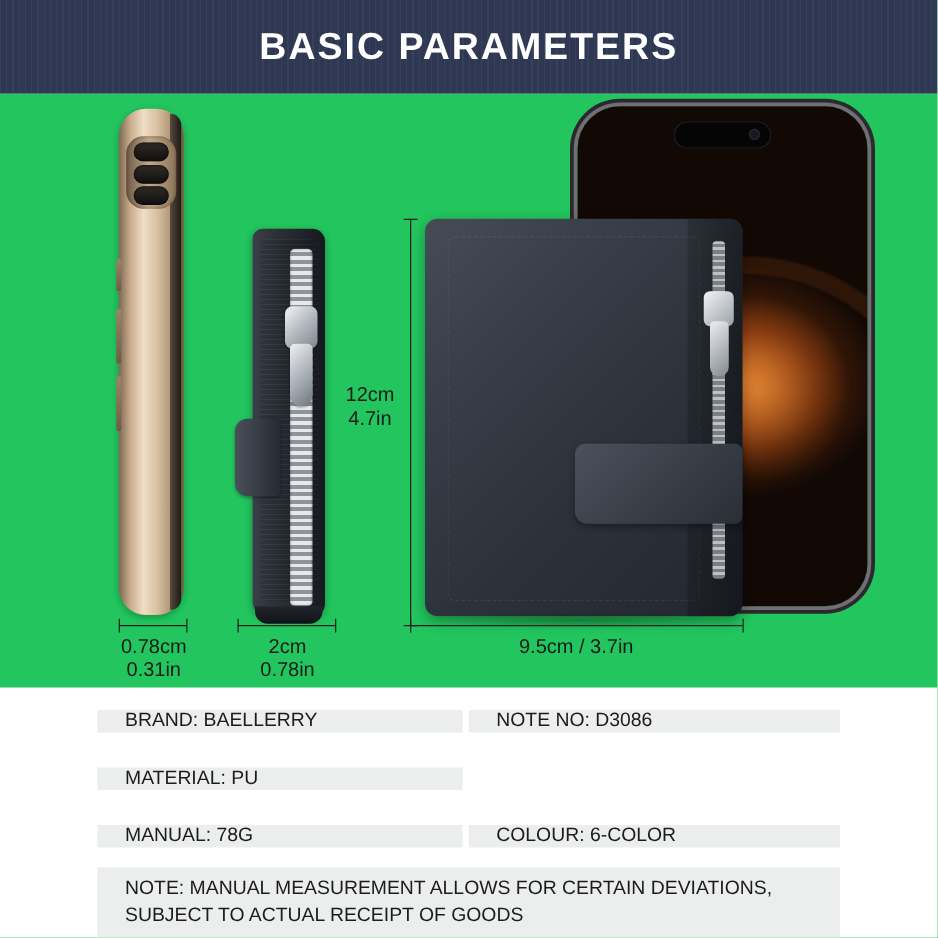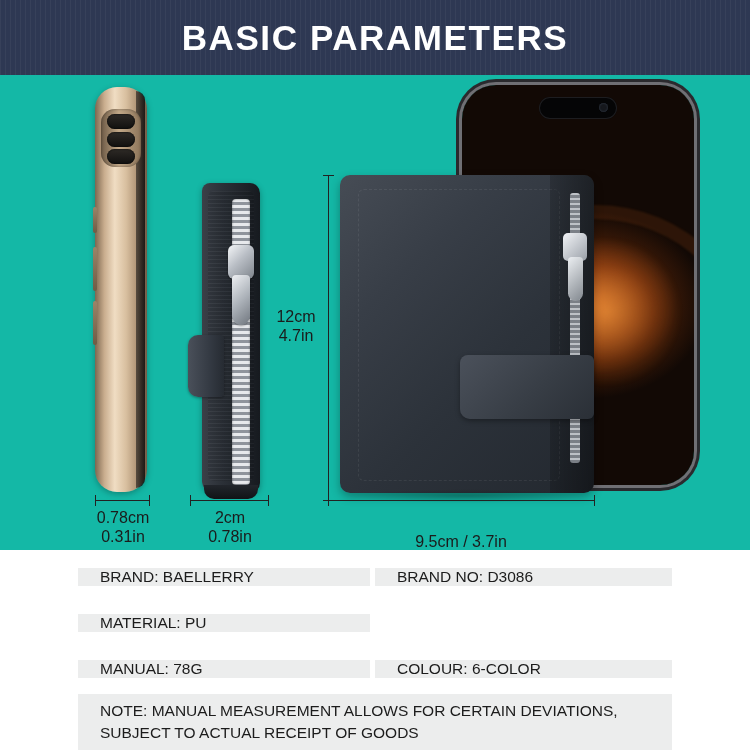--- a/index.html
+++ b/index.html
@@ -34,34 +34,34 @@
       rgba(255,255,255,0.045) 1px,
       rgba(0,0,0,0.0) 1px,
       rgba(0,0,0,0.0) 5px
     );
     display: flex;
     align-items: center;
     justify-content: center;
   }
   .header-title {
     color: #ffffff;
-    font-size: 35px;
+    font-size: 30px;
     letter-spacing: 1.6px;
     font-weight: bold;
     text-align: center;
   }
 
   
   .showcase {
     position: absolute;
     left: 0;
     top: 75px;
     width: 750px;
     height: 475px;
-    background: #14b8a6;
+    background: #22c55e;
     overflow: hidden;
   }
 
   
   .phone-bg {
     position: absolute;
     left: 462px;
     top: 10px;
     width: 232px;
     height: 400px;
@@ -463,41 +463,41 @@
 
     <div class="dim-line dim-v" style="left:328px; top:100px; height:325px;"></div>
     <div class="tick tick-h" style="left:323px; top:100px;"></div>
     <div class="tick tick-h" style="left:323px; top:425px;"></div>
     <div class="dim-label" style="left:268px; top:232px; width:56px;">12cm
 4.7in</div>
 
     <div class="dim-line dim-h" style="left:328px; top:425px; width:266px;"></div>
     <div class="tick tick-v" style="left:328px; top:420px;"></div>
     <div class="tick tick-v" style="left:594px; top:420px;"></div>
-    <div class="dim-label" style="left:371px; top:457px; width:180px;">9.5cm / 3.7in</div>
+    <div class="dim-label" style="left:371px; top:433px; width:180px;">9.5cm / 3.7in</div>
 
     <div class="dim-line dim-h" style="left:95px; top:425px; width:54px;"></div>
     <div class="tick tick-v" style="left:95px; top:420px;"></div>
     <div class="tick tick-v" style="left:149px; top:420px;"></div>
     <div class="dim-label" style="left:77px; top:433px; width:92px;">0.78cm
 0.31in</div>
 
     <div class="dim-line dim-h" style="left:190px; top:425px; width:78px;"></div>
     <div class="tick tick-v" style="left:190px; top:420px;"></div>
     <div class="tick tick-v" style="left:268px; top:420px;"></div>
     <div class="dim-label" style="left:184px; top:433px; width:92px;">2cm
 0.78in</div>
 
   </div>
 
   <div class="spec">
 
     <div class="spec-row">
       <div class="spec-cell left">BRAND: BAELLERRY</div>
-      <div class="spec-cell right">BRAND NO: D3086</div>
+      <div class="spec-cell right">NOTE NO: D3086</div>
     </div>
 
     <div class="spec-row">
       <div class="spec-cell left">MATERIAL: PU</div>
     </div>
 
     <div class="spec-row">
       <div class="spec-cell left">MANUAL: 78G</div>
       <div class="spec-cell right">COLOUR: 6-COLOR</div>
     </div>

